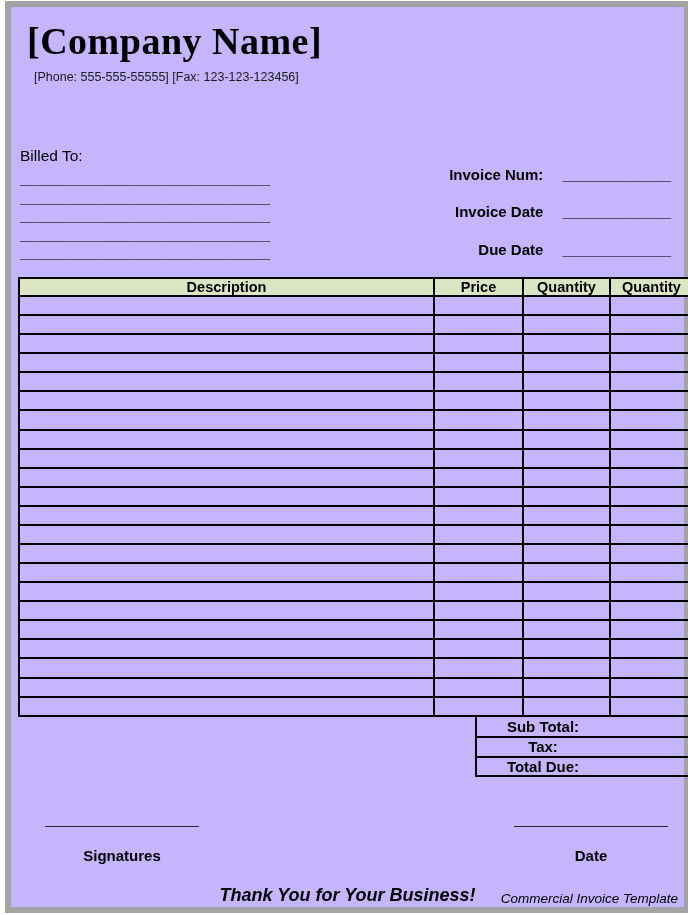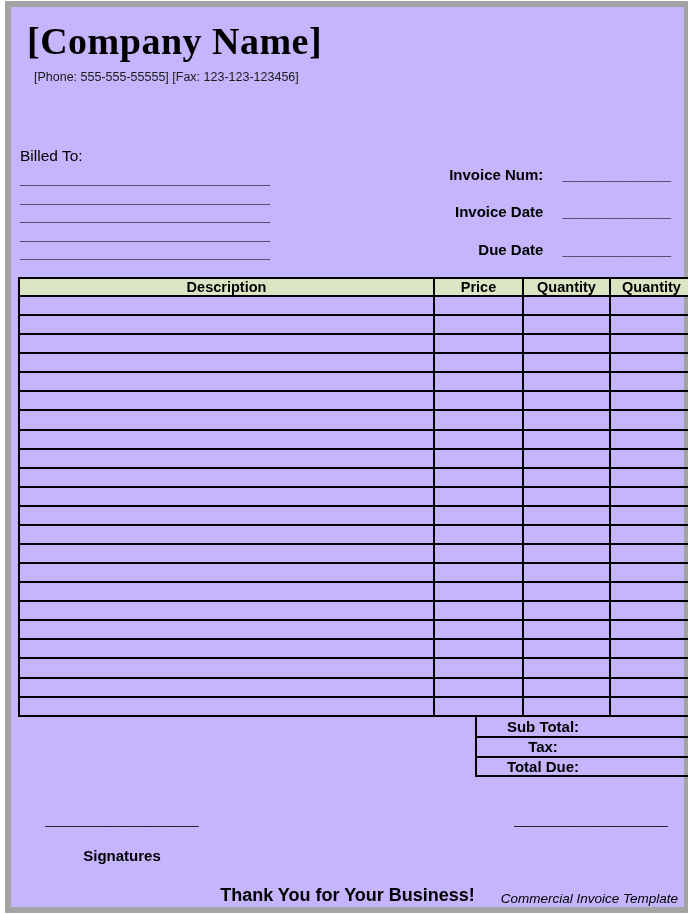--- a/index.html
+++ b/index.html
@@ -59,21 +59,21 @@
 
   
   .sig-block{position:absolute;top:806px;text-align:center;}
   .sig-block.left{left:18px;width:186px;}
   .sig-block.right{left:489px;width:182px;}
   .sig-line{font-size:12px;font-weight:400;white-space:nowrap;line-height:15px;}
   .sig-label{font-size:15px;font-weight:700;margin-top:19px;}
 
   
   .thank-you{position:absolute;left:0;width:100%;top:878px;text-align:center;
-    font-size:18px;font-weight:700;}
+    font-size:18px;font-weight:700;font-style:italic;}
   .template-note{position:absolute;right:6px;top:884px;font-size:13.5px;
     font-style:italic;text-align:right;}
 </style>
 </head>
 <body>
 
 <div class="page">
 
   <div class="company-name">[Company Name]</div>
 
@@ -271,18 +271,19 @@
       <span class="totals-value"></span>
     </div>
     </div>
 
   <div class="sig-block left">
     <div class="sig-line">_______________________</div>
     <div class="sig-label">Signatures</div>
   </div>
   <div class="sig-block right">
     <div class="sig-line">_______________________</div>
+    <div class="sig-label">Date</div>
   </div>
 
   <div class="thank-you">Thank You for Your Business!</div>
   <div class="template-note">Commercial Invoice Template</div>
 
 </div>
 
 </body></html>

